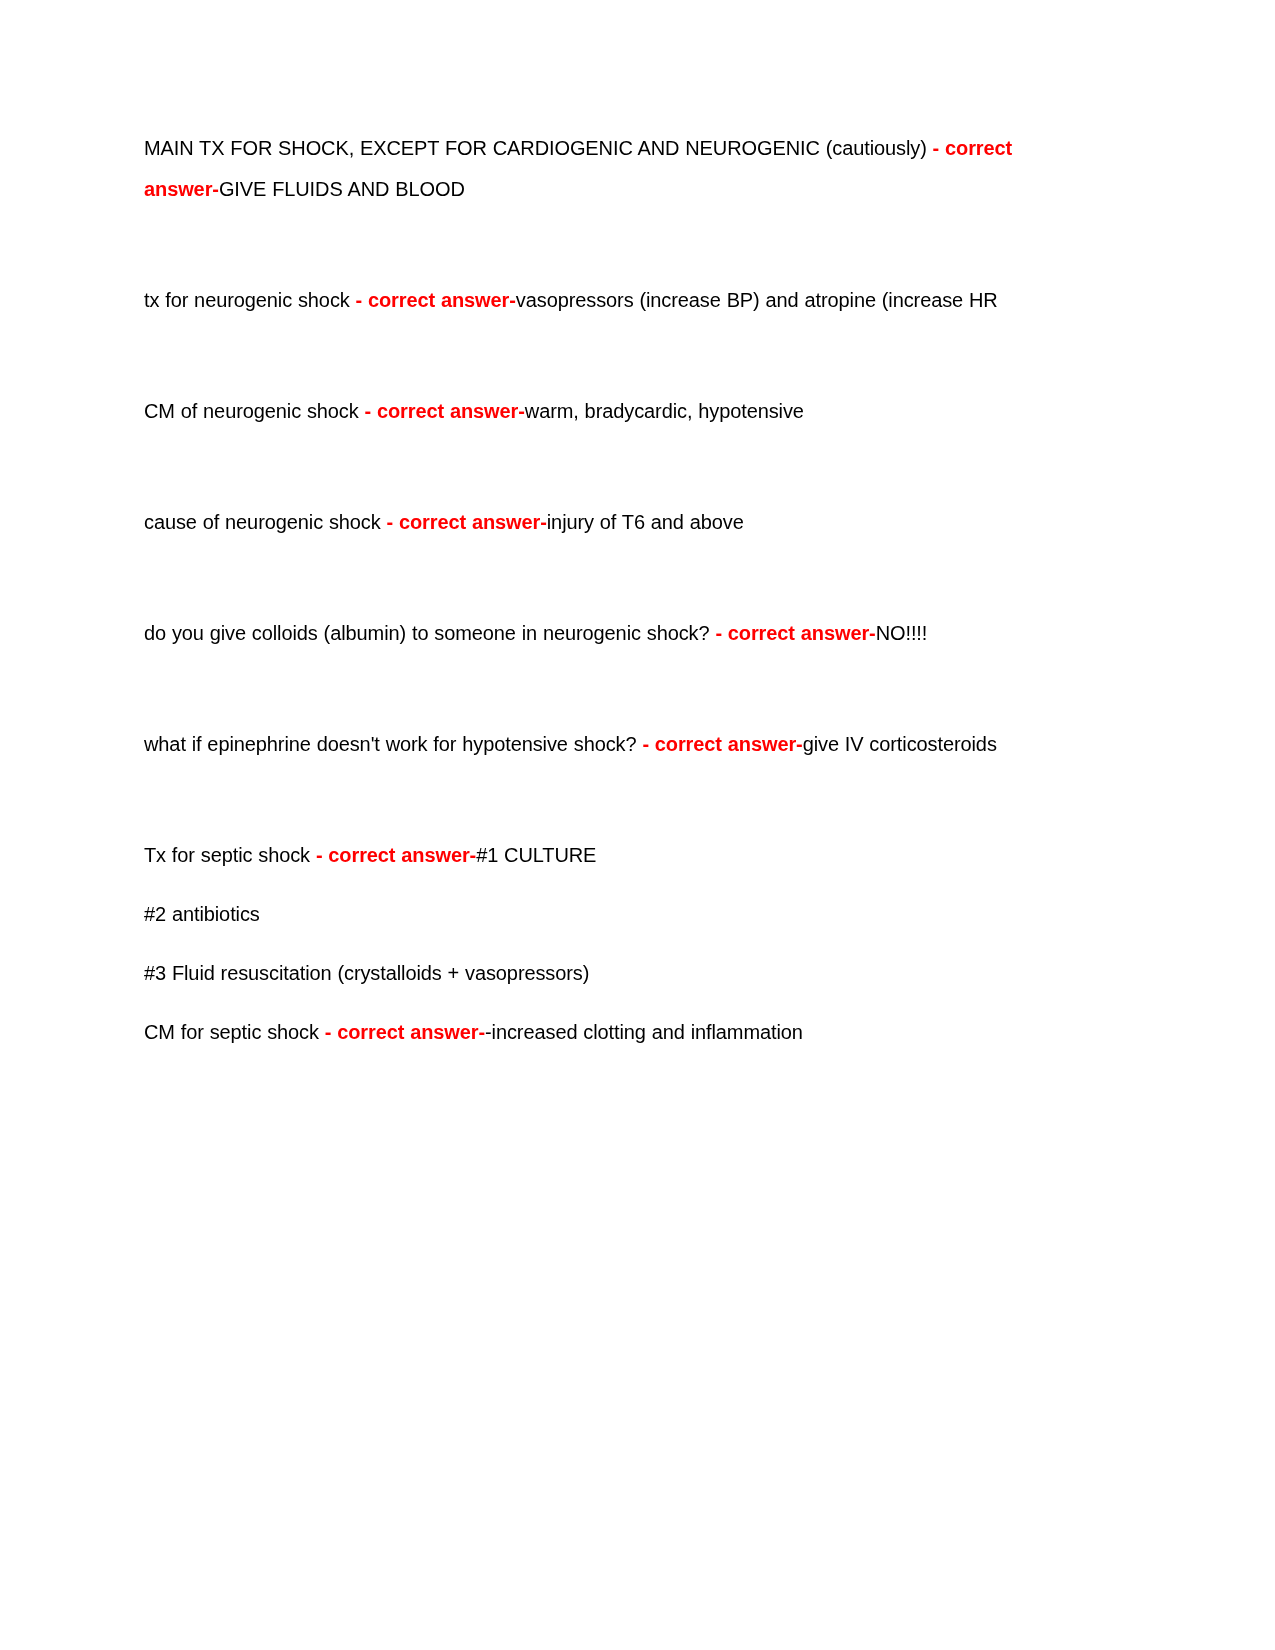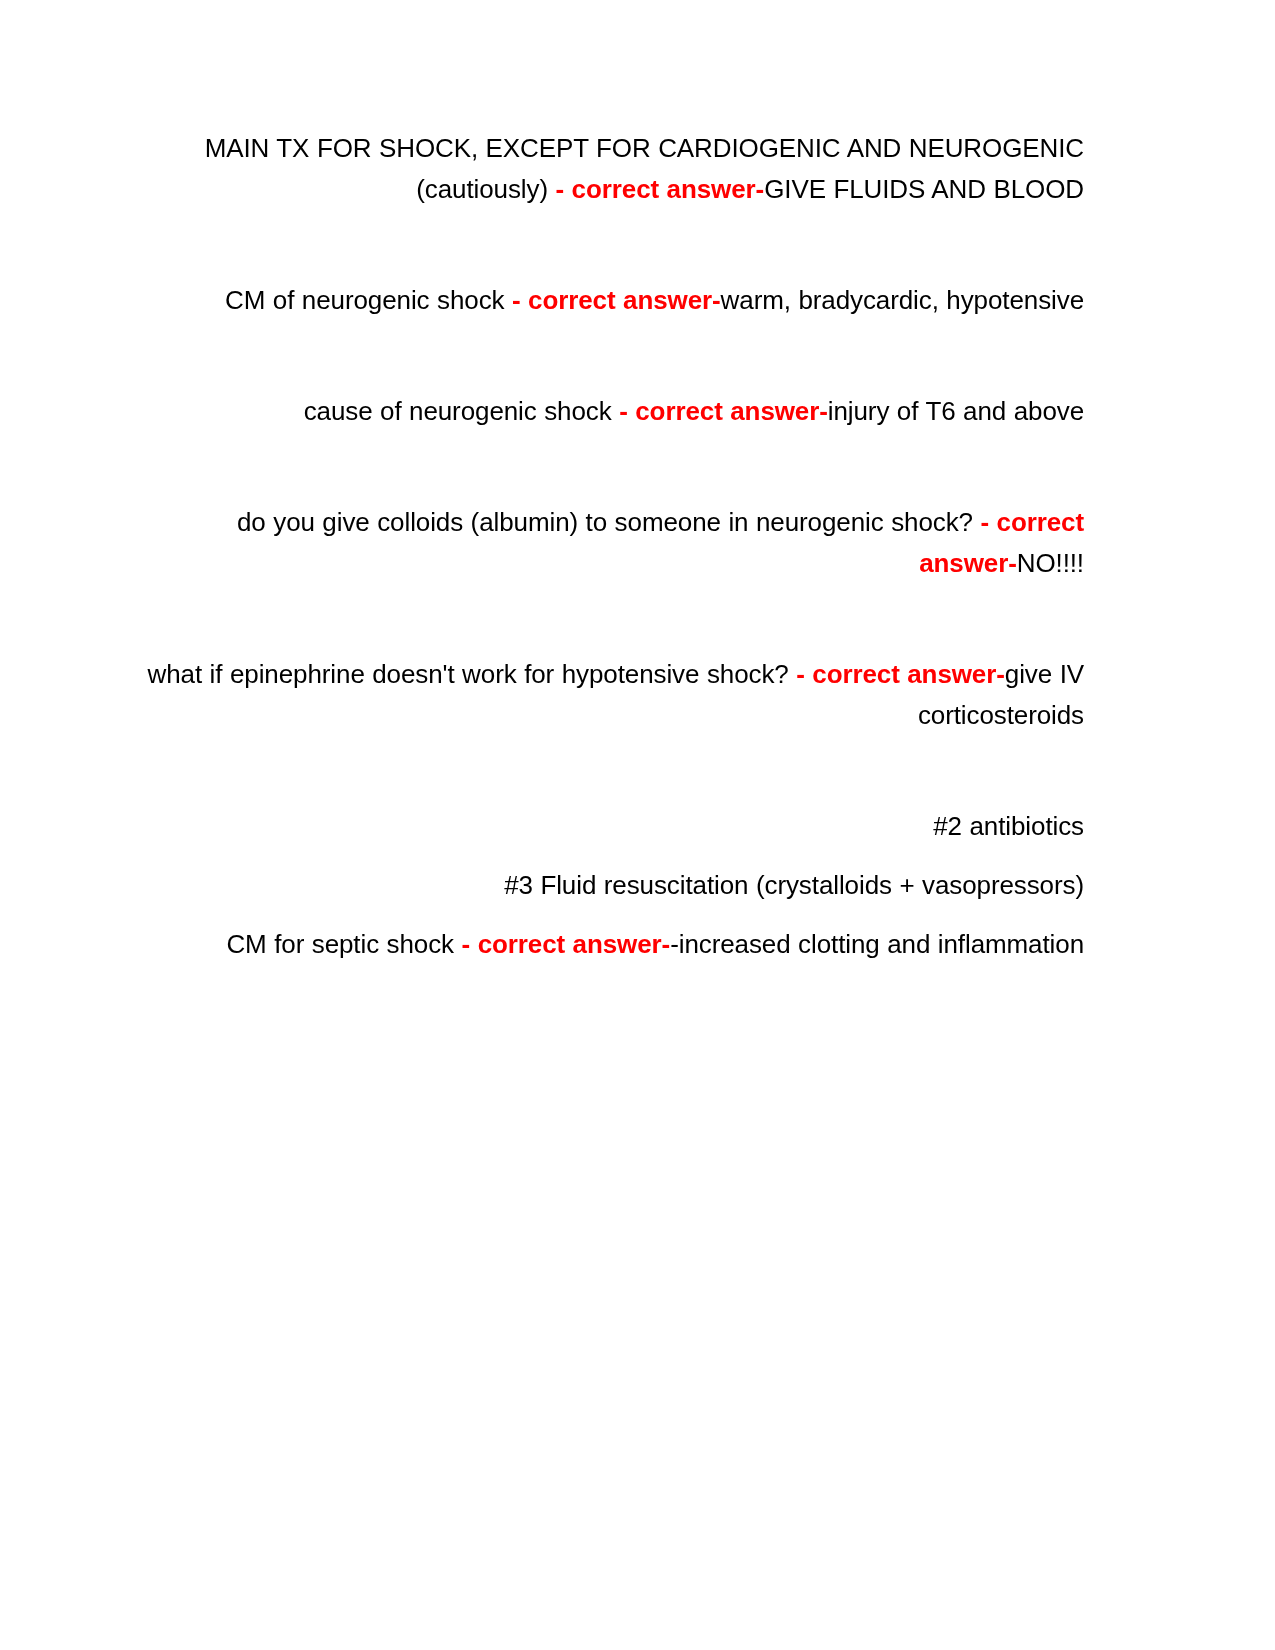--- a/index.html
+++ b/index.html
@@ -19,24 +19,24 @@
     width: 1275px;
     height: 1650px;
     background: #ffffff;
     box-sizing: border-box;
     padding: 128px 150px 0 144px;
   }
   .doc-body {
     width: 940px;
   }
   .qa-block {
-    font-size: 26px;
+    font-size: 20px;
     line-height: 41px;
     margin: 0 0 70px 0;
-    text-align: right;
+    text-align: left;
     letter-spacing: -0.1px;
     word-spacing: 0.4px;
   }
   .qa-block.tight {
     margin-bottom: 18px;
   }
   .qa-block.last {
     margin-bottom: 0;
   }
   .ans-tag {
@@ -51,38 +51,44 @@
 <body>
 
 <div class="page">
   <div class="doc-body">
 
     <p class="qa-block">
       <span class="prompt">MAIN TX FOR SHOCK, EXCEPT FOR CARDIOGENIC AND NEUROGENIC (cautiously) </span><span class="ans-tag">- correct answer-</span><span class="answer">GIVE FLUIDS AND BLOOD</span>
     </p>
 
 
+    <p class="qa-block">
+      <span class="prompt">tx for neurogenic shock </span><span class="ans-tag">- correct answer-</span><span class="answer">vasopressors (increase BP) and atropine (increase HR</span>
+    </p>
 
     <p class="qa-block">
       <span class="prompt">CM of neurogenic shock </span><span class="ans-tag">- correct answer-</span><span class="answer">warm, bradycardic, hypotensive</span>
     </p>
 
     <p class="qa-block">
       <span class="prompt">cause of neurogenic shock </span><span class="ans-tag">- correct answer-</span><span class="answer">injury of T6 and above</span>
     </p>
 
     <p class="qa-block">
       <span class="prompt">do you give colloids (albumin) to someone in neurogenic shock? </span><span class="ans-tag">- correct answer-</span><span class="answer">NO!!!!</span>
     </p>
 
 
     <p class="qa-block">
       <span class="prompt">what if epinephrine doesn't work for hypotensive shock? </span><span class="ans-tag">- correct answer-</span><span class="answer">give IV corticosteroids</span>
     </p>
 
+    <p class="qa-block tight">
+      <span class="prompt">Tx for septic shock </span><span class="ans-tag">- correct answer-</span><span class="answer">#1 CULTURE</span>
+    </p>
 
     <p class="qa-block tight">
       <span class="prompt">#2 antibiotics</span>
     </p>
 
     <p class="qa-block tight">
       <span class="prompt">#3 Fluid resuscitation (crystalloids + vasopressors)</span>
     </p>
 
 

